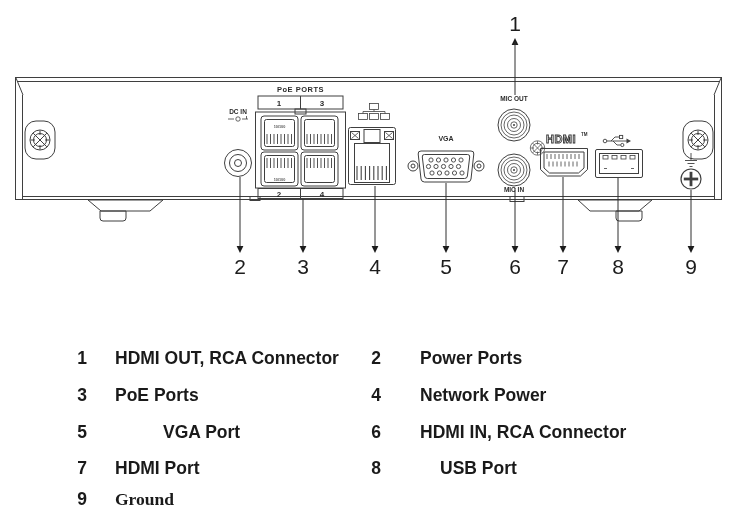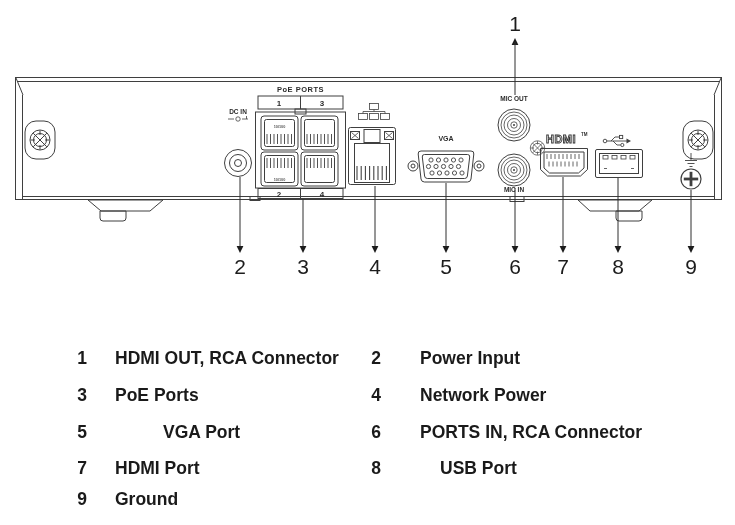--- a/index.html
+++ b/index.html
@@ -307,34 +307,34 @@
         <use href="#arr-down" transform="translate(691,253)"></use>
         <text class="cnum" x="691" y="274">9</text>
       </g>
     </g>
   </svg>
 
   <div class="legend">
     <span class="lg-num" style="top:347px;left:70px;">1</span>
     <span class="lg-label" style="top:347px;left:115px;">HDMI OUT, RCA Connector</span>
     <span class="lg-num" style="top:347px;left:364px;">2</span>
-    <span class="lg-label" style="top:347px;left:420px;">Power Input</span>
+    <span class="lg-label" style="top:347px;left:420px;">Power Ports</span>
 
     <span class="lg-num" style="top:384px;left:70px;">3</span>
     <span class="lg-label" style="top:384px;left:115px;">PoE Ports</span>
     <span class="lg-num" style="top:384px;left:364px;">4</span>
     <span class="lg-label" style="top:384px;left:420px;">Network Power</span>
 
     <span class="lg-num" style="top:421px;left:70px;">5</span>
     <span class="lg-label" style="top:421px;left:115px;margin-left:48px;">VGA Port</span>
     <span class="lg-num" style="top:421px;left:364px;">6</span>
-    <span class="lg-label" style="top:421px;left:420px;">PORTS IN, RCA Connector</span>
+    <span class="lg-label" style="top:421px;left:420px;">HDMI IN, RCA Connector</span>
 
     <span class="lg-num" style="top:457px;left:70px;">7</span>
     <span class="lg-label" style="top:457px;left:115px;">HDMI Port</span>
     <span class="lg-num" style="top:457px;left:364px;">8</span>
     <span class="lg-label" style="top:457px;left:440px;">USB Port</span>
 
     <span class="lg-num" style="top:488px;left:70px;">9</span>
-    <span class="lg-label" style="top:488px;left:115px;">Ground</span>
+    <span class="lg-label" style="top:488px;left:115px;font-family:Liberation Serif, serif;">Ground</span>
   </div>
 
 </div>
 
 </body></html>

